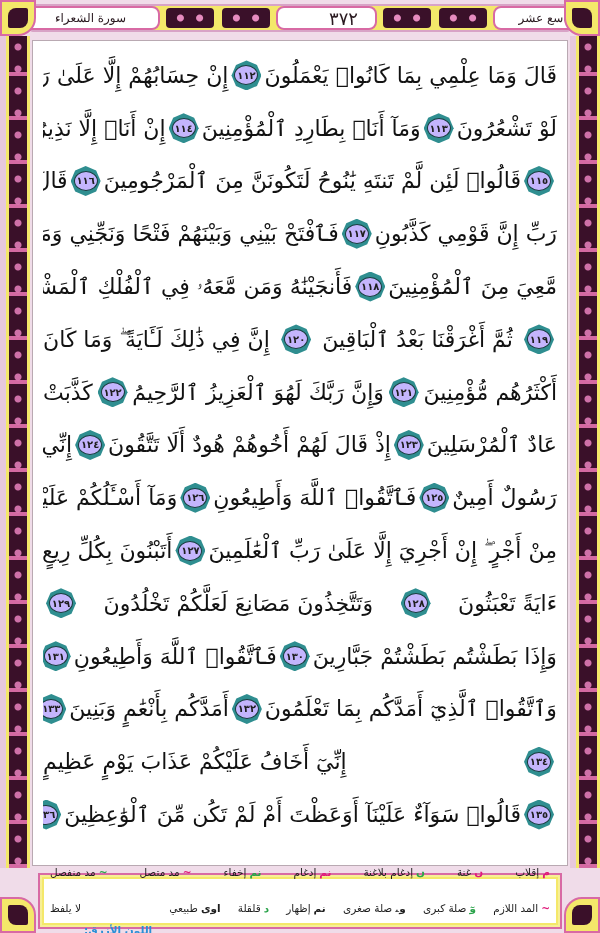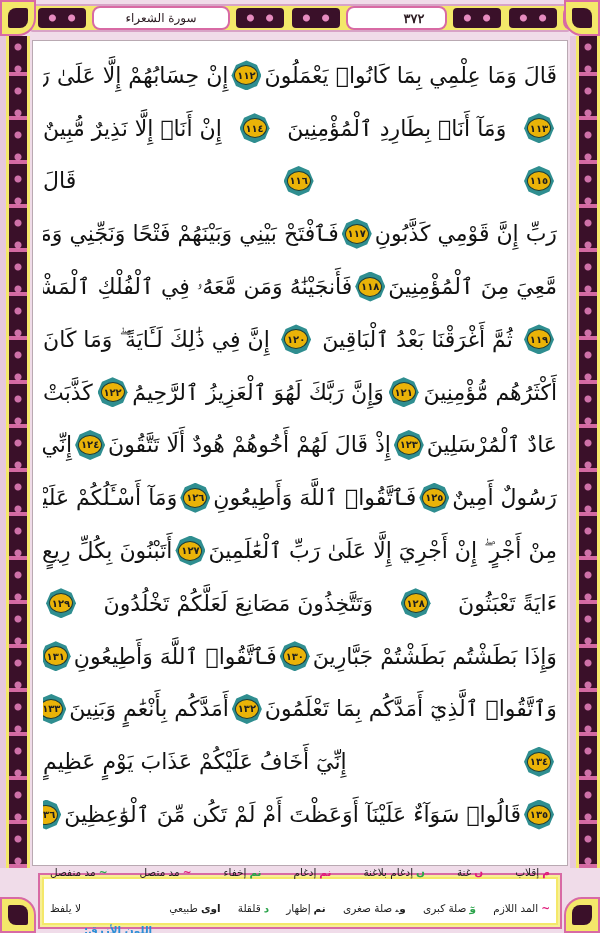--- a/index.html
+++ b/index.html
@@ -12,46 +12,46 @@
   .frame-side.left { left:0; }
   .frame-side.right { right:0; }
   .side-strip { position:absolute; top:0; bottom:0; left:6px; width:18px;
      border-left:3px solid #f4e86a; border-right:3px solid #f4e86a;
      background: repeating-linear-gradient(180deg, #3a1029 0 36px, #d46aa2 36px 40px, #3a1029 40px 44px);
   }
   .side-strip::after { content:""; position:absolute; inset:0;
      background: radial-gradient(circle at 50% 50%, rgba(232,130,190,.85) 0 3px, transparent 4px) 0 0/18px 22px; }
 
   .top-band { position:absolute; top:4px; left:30px; right:30px; height:28px;
-     background:#f4e86a; border:2px solid #d8a3c6; border-radius:3px; display:flex; align-items:center; gap:4px; padding:0 4px; box-sizing:border-box; }
+     background:#f4e86a; border:2px solid #d8a3c6; border-radius:3px; display:flex; align-items:center; gap:4px; padding:0 4px; box-sizing:border-box;justify-content:center; }
   .cartouche { height:20px; background:#3a1029; border:2px solid #f4e86a; border-radius:6px; flex:0 0 48px;
      background-image: radial-gradient(circle at 30% 50%, #e68bbf 0 3px, transparent 4px), radial-gradient(circle at 70% 50%, #e68bbf 0 3px, transparent 4px);
   }
   .label-box { height:20px; background:#fff; border:2px solid #d86aa4; border-radius:8px; display:flex; align-items:center; justify-content:center;
      font-family:"DejaVu Serif", serif; font-size:12px; color:#2a1a20; padding:0 8px; direction:rtl; }
   .label-box.surah { flex:0 0 118px; }
   .label-box.juz { flex:0 0 122px; }
-  .label-box.pagenum { flex:0 0 46px; font-size:13px; font-weight:bold;padding-left:43px; }
+  .label-box.pagenum { flex:0 0 46px; font-size:18px; font-weight:normal;padding-left:43px; }
 
   .corner { position:absolute; width:36px; height:36px; background:#f4e86a; border:2px solid #d86aa4; box-sizing:border-box; border-radius:0 0 50% 0; }
   .corner::after { content:""; position:absolute; inset:6px; background:#3a1029; border-radius:40% 10% 40% 10%; }
   .corner.tl { top:0; left:0; }
   .corner.tr { top:0; right:0; transform:scaleX(-1); }
   .corner.bl { bottom:0; left:0; transform:scaleY(-1); }
   .corner.br { bottom:0; right:0; transform:scale(-1,-1); }
 
   
   .text-area { position:absolute; top:40px; left:32px; right:32px; height:826px; background:#fff; border:1px solid #b9a9b2; box-sizing:border-box; padding:8px 10px 0 10px; }
   .line { direction:rtl; height:52.8px; display:flex; align-items:center; justify-content:space-between;
      font-family:"DejaVu Sans", sans-serif; font-size:22px; color:#121212; white-space:nowrap; overflow:hidden; text-align:justify; }
   .line .seg { flex:0 1 auto; }
   .ayah { display:inline-flex; align-items:center; justify-content:center; width:30px; height:30px; margin:0 3px;
      background:#2f8e90; clip-path:polygon(50% 0,85% 15%,100% 50%,85% 85%,50% 100%,15% 85%,0 50%,15% 15%); flex:0 0 30px; }
   .ayah span { display:flex; align-items:center; justify-content:center; width:22px; height:18px; border-radius:50%;
-     background:#eab308; border:1px solid #173c3d; font-size:10px; font-weight:bold; color:#1e1e1e; font-family:"DejaVu Sans", sans-serif; }
+     background:#c4b5fd; border:1px solid #173c3d; font-size:10px; font-weight:bold; color:#1e1e1e; font-family:"DejaVu Sans", sans-serif; }
 
   
   .legend { position:absolute; bottom:4px; left:38px; right:38px; height:56px; background:#f7ef96; border:2px solid #d86aa4; box-sizing:border-box; padding:2px; }
   .legend-inner { background:#fff; height:100%; border:2px solid #f4e86a; box-sizing:border-box; display:flex; flex-direction:column; justify-content:center; gap:2px; padding:0 6px; }
   .legend-row { direction:rtl; display:flex; justify-content:space-between; font-family:"DejaVu Sans", sans-serif; font-size:10.5px; color:#1e1e1e; }
   .legend-item { display:inline-flex; gap:3px; align-items:center; }
   .sw { font-weight:bold; }
 </style>
 </head>
 <body>
@@ -83,33 +83,35 @@
 
   <div class="text-area" id="text-area">
       <div class="line">
         <span class="seg">قَالَ وَمَا عِلْمِي بِمَا كَانُوا۟ يَعْمَلُونَ</span>
         <span class="ayah">
           <span>١١٢</span>
         </span>
         <span class="seg">إِنْ حِسَابُهُمْ إِلَّا عَلَىٰ رَبِّي</span>
       </div>
       <div class="line">
+        <span class="seg">لَوْ تَشْعُرُونَ</span>
         <span class="ayah">
           <span>١١٣</span>
         </span>
         <span class="seg">وَمَآ أَنَا۠ بِطَارِدِ ٱلْمُؤْمِنِينَ</span>
         <span class="ayah">
           <span>١١٤</span>
         </span>
         <span class="seg">إِنْ أَنَا۠ إِلَّا نَذِيرٌ مُّبِينٌ</span>
       </div>
       <div class="line">
         <span class="ayah">
           <span>١١٥</span>
         </span>
+        <span class="seg">قَالُوا۟ لَئِن لَّمْ تَنتَهِ يَٰنُوحُ لَتَكُونَنَّ مِنَ ٱلْمَرْجُومِينَ</span>
         <span class="ayah">
           <span>١١٦</span>
         </span>
         <span class="seg">قَالَ</span>
       </div>
       <div class="line">
         <span class="seg">رَبِّ إِنَّ قَوْمِي كَذَّبُونِ</span>
         <span class="ayah">
           <span>١١٧</span>
         </span>

